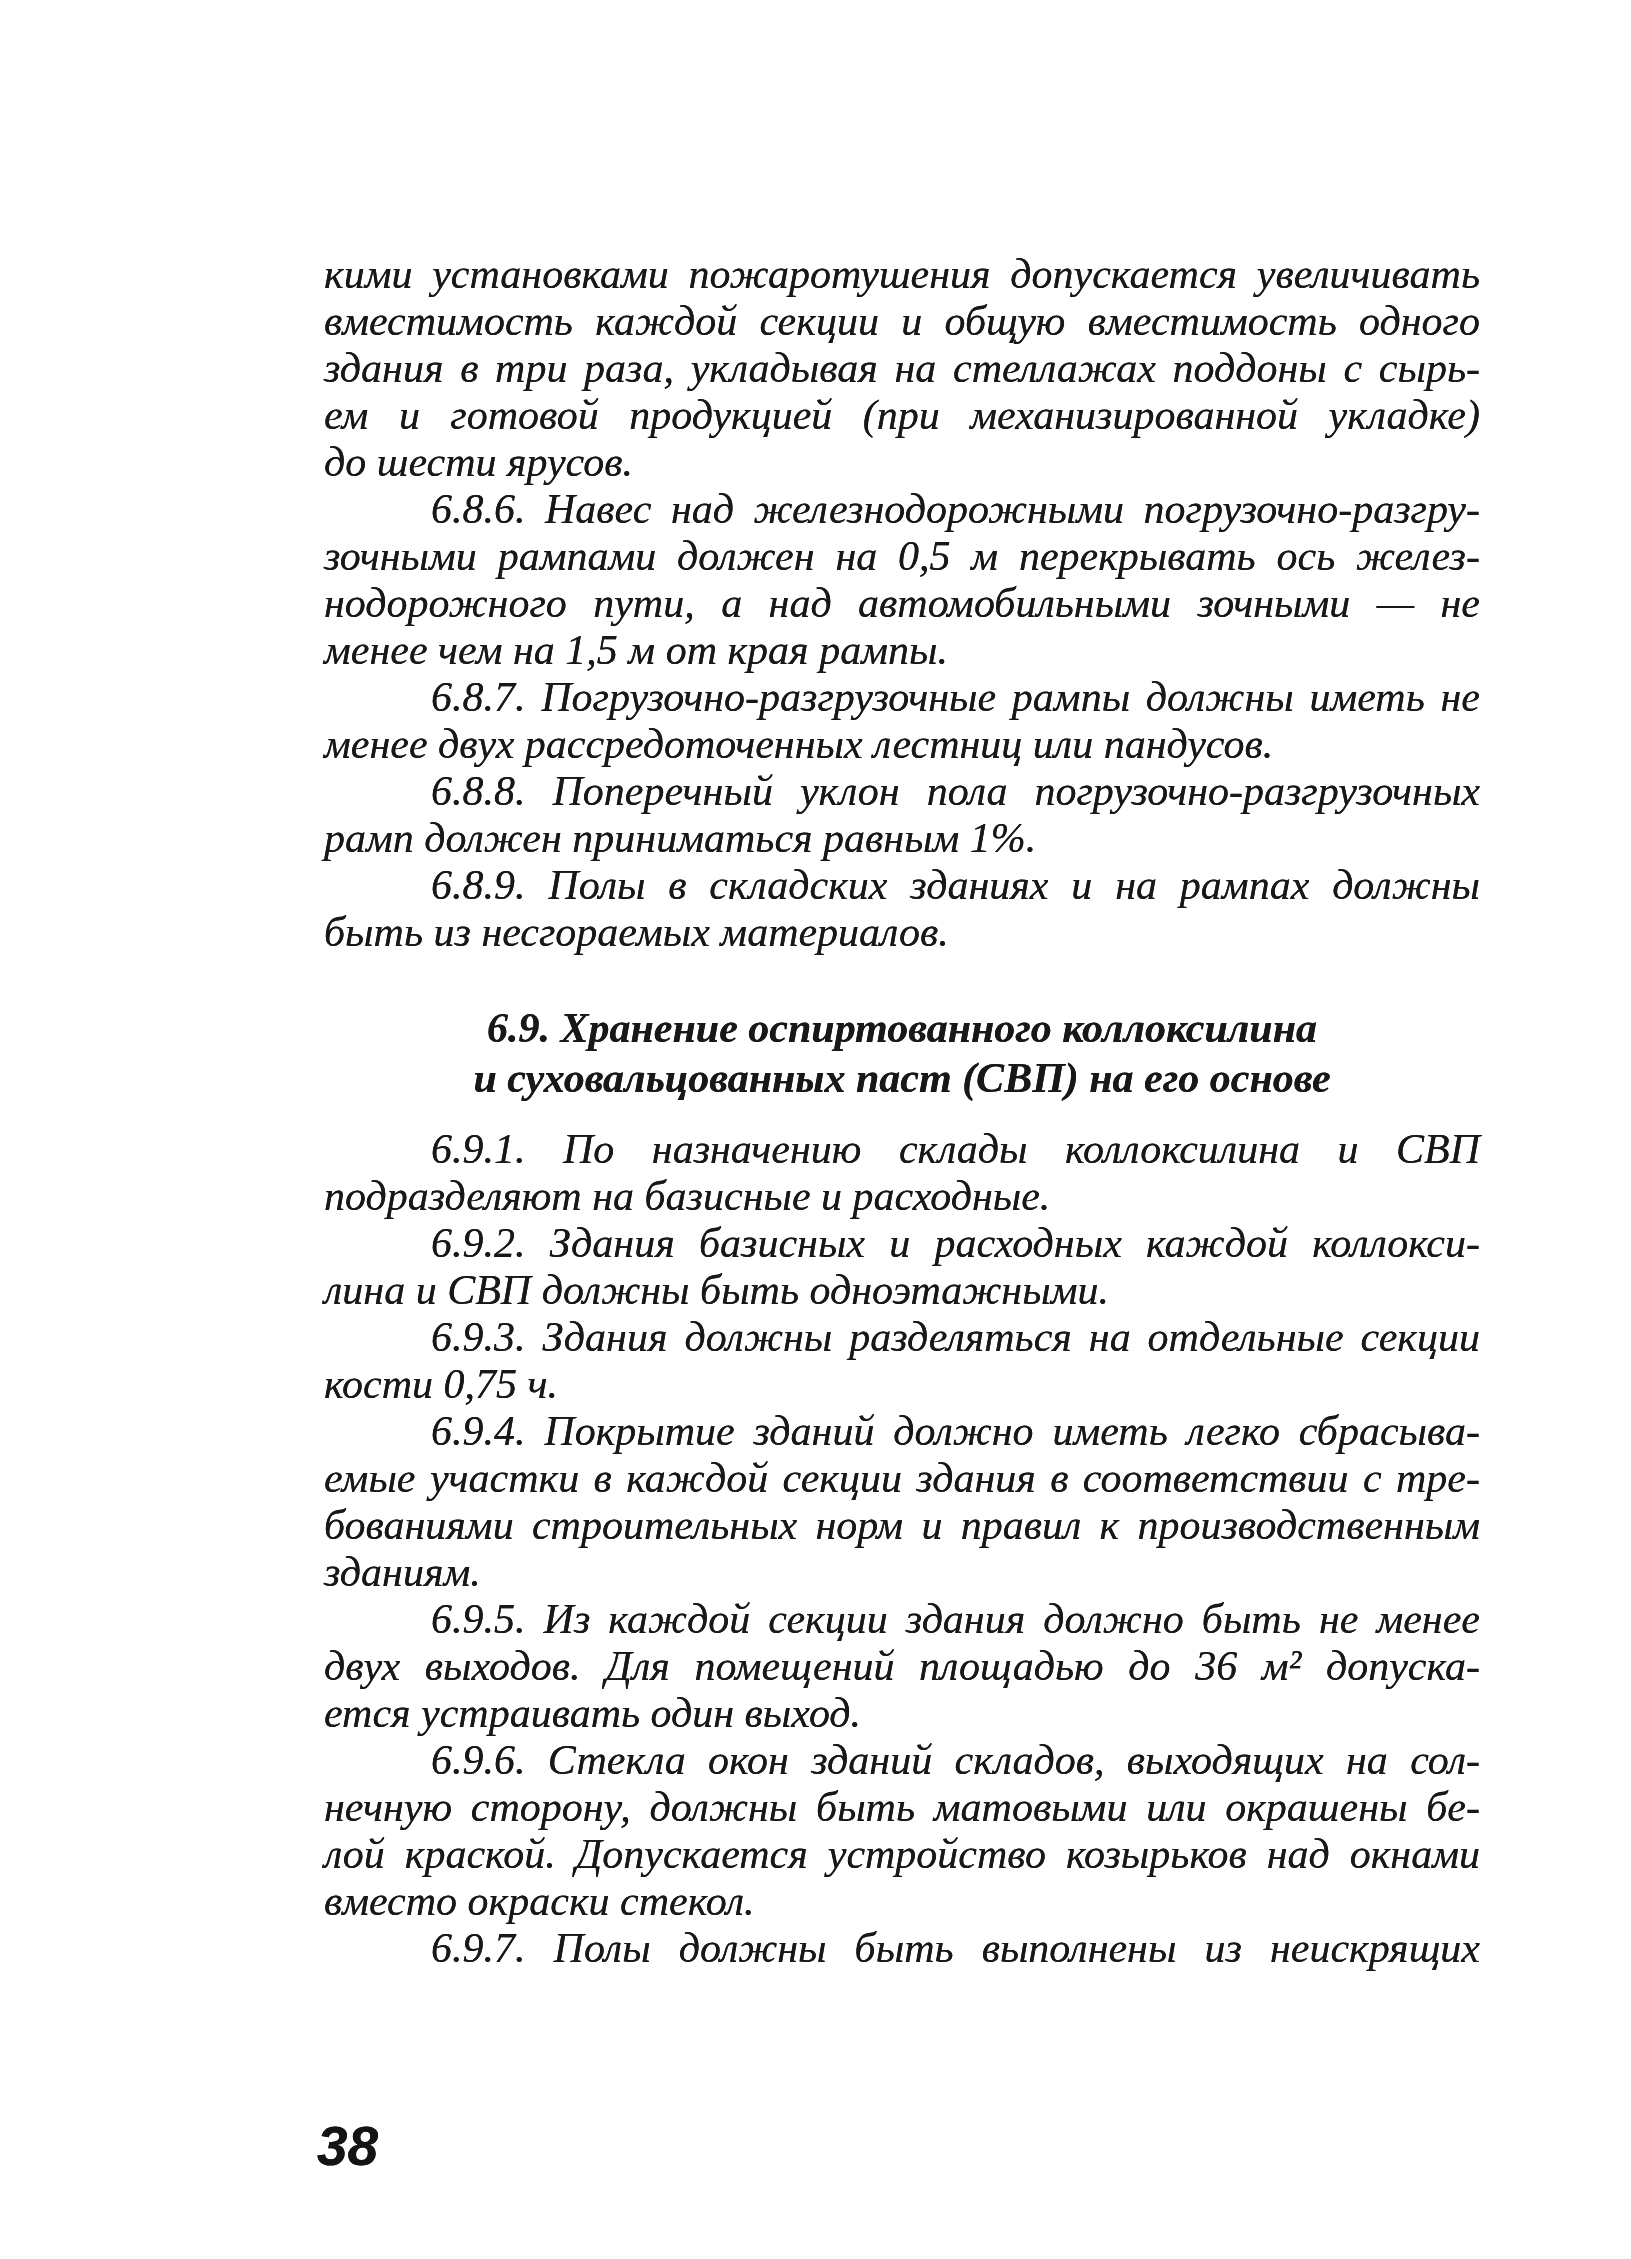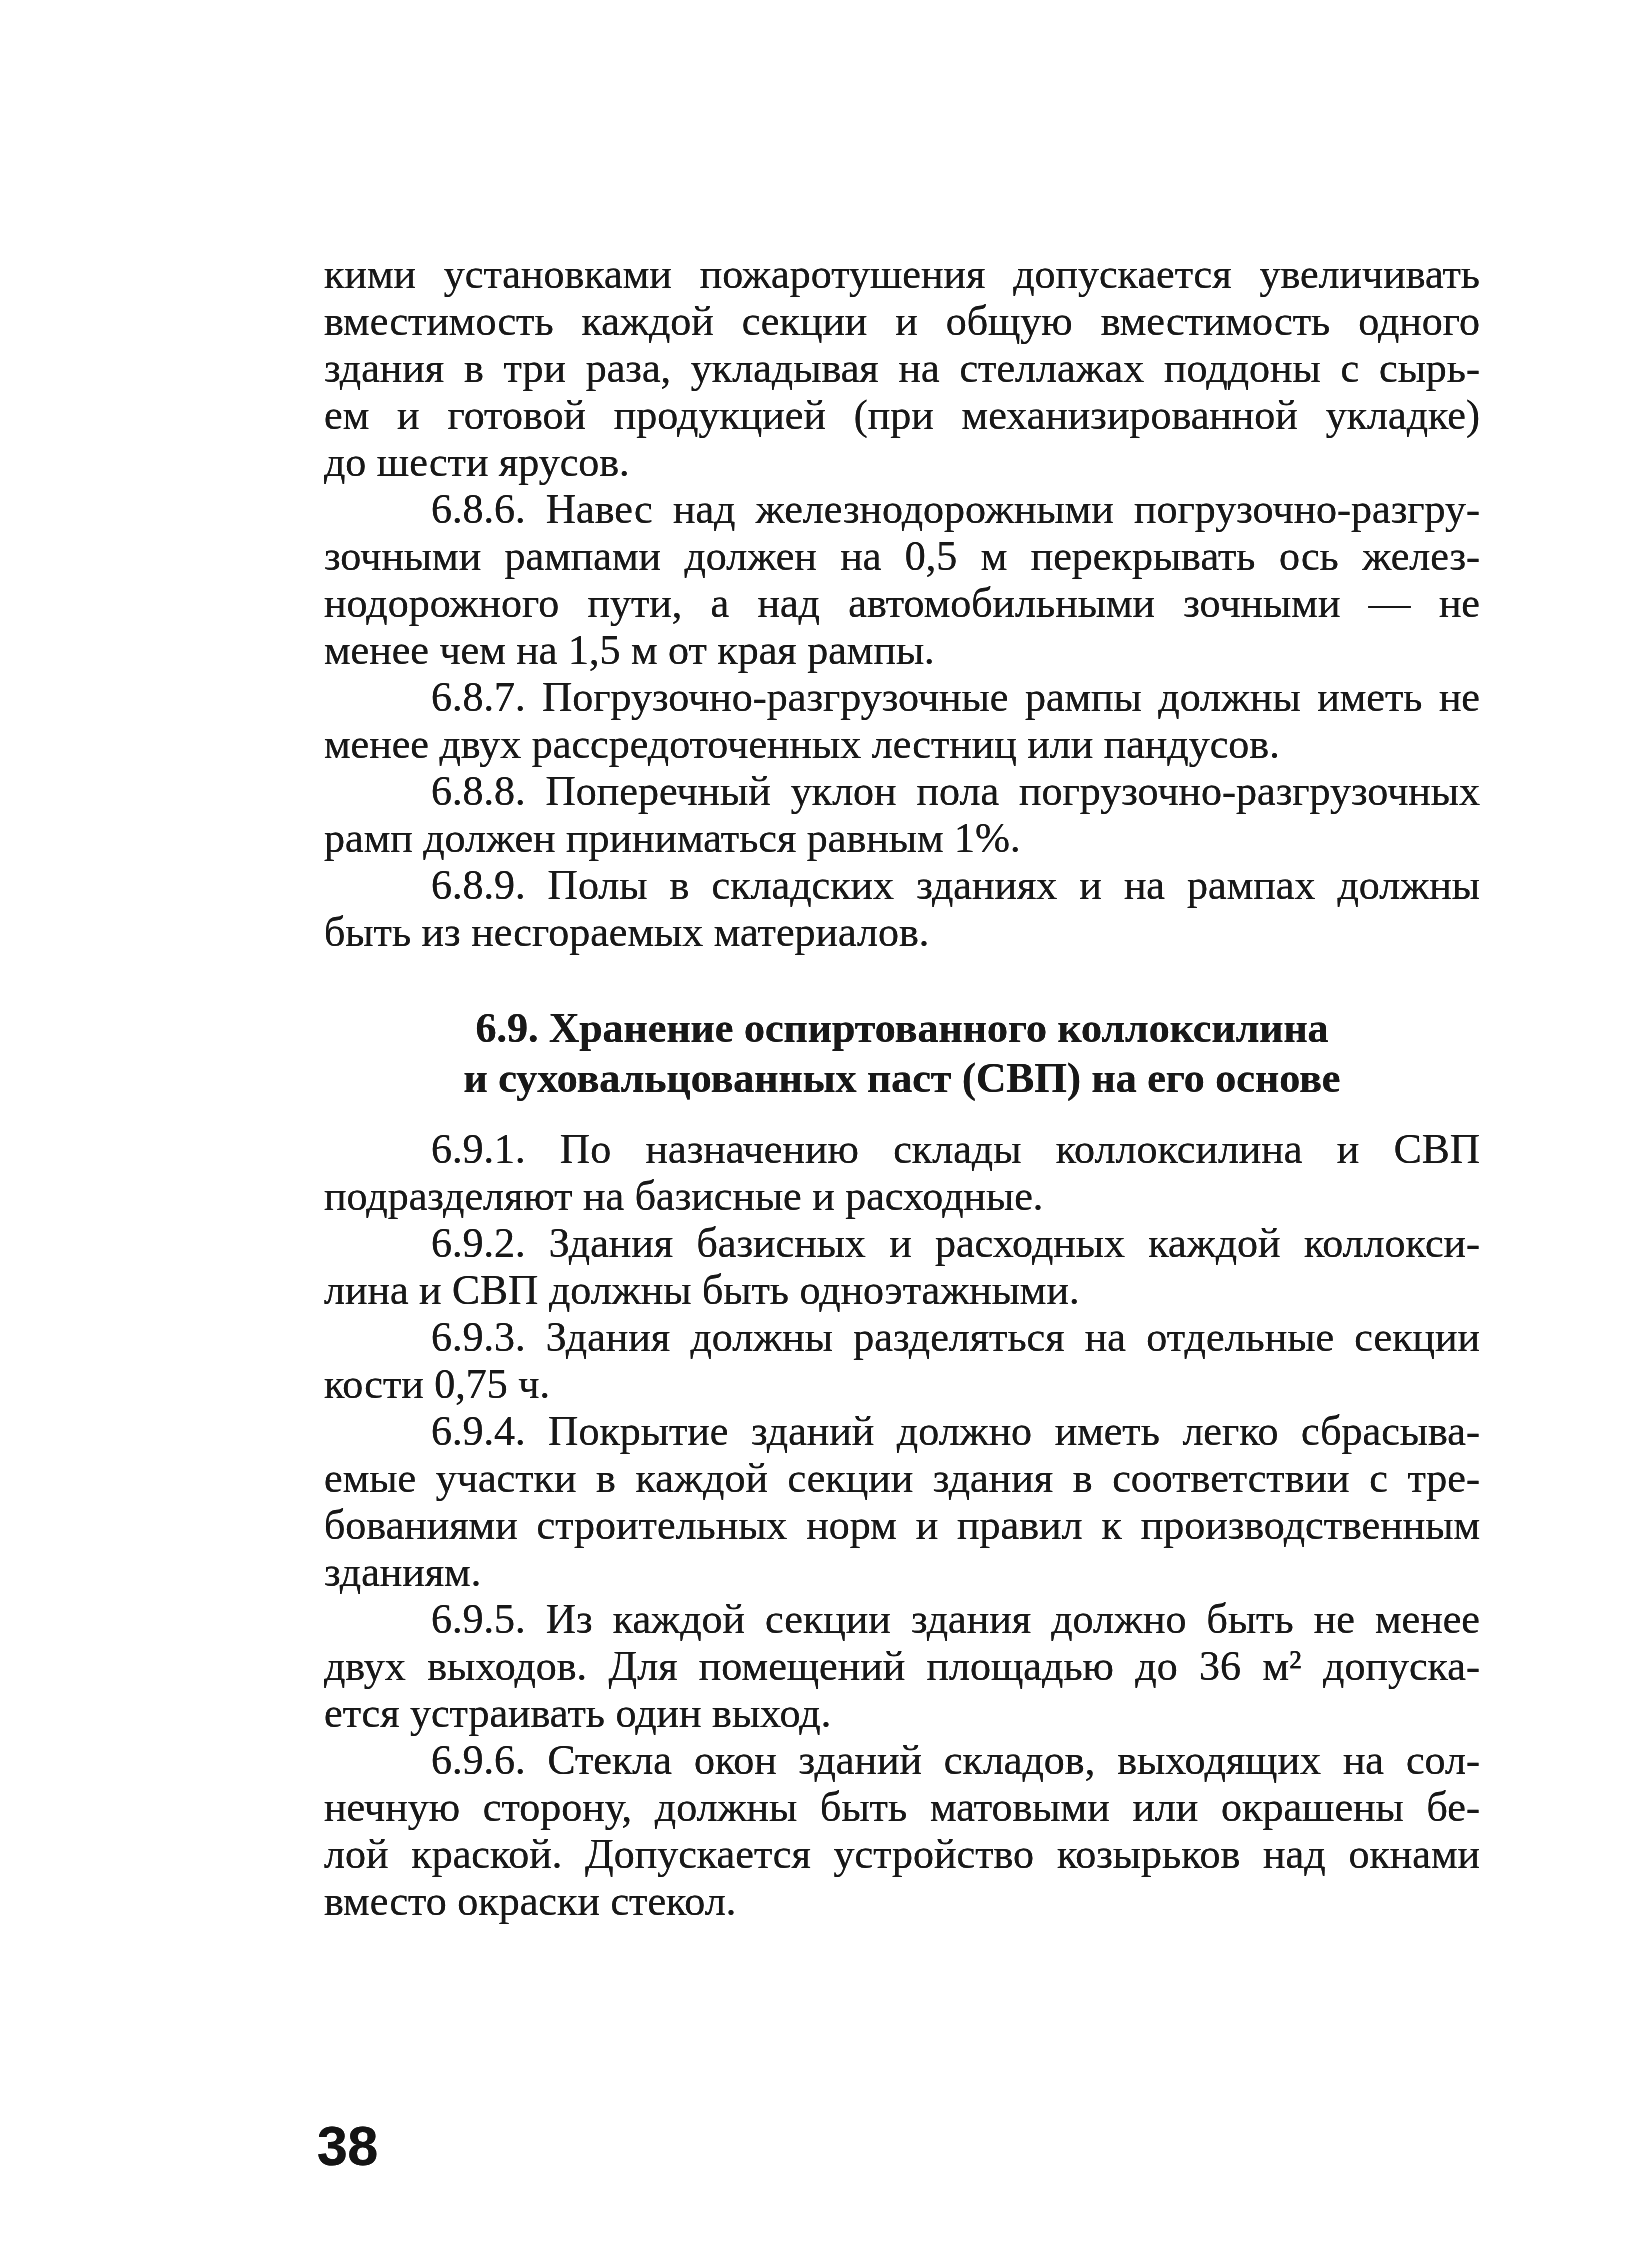--- a/index.html
+++ b/index.html
@@ -8,20 +8,21 @@
     background: #ffffff;
   }
   .page {
     position: relative;
     width: 1631px;
     height: 2260px;
     background: #ffffff;
     overflow: hidden;
     font-family: "Liberation Serif", "DejaVu Serif", serif;
     color: #181818;
+    font-style: italic;
   }
   .text-column {
     position: absolute;
     left: 324px;
     top: 251px;
     width: 1156px;
     font-size: 42px;
     line-height: 47px;
     
     text-shadow: 0 0 0.5px currentColor;
@@ -94,16 +95,17 @@
       <div class="line">емые участки в каждой секции здания в соответствии с тре-</div>
       <div class="line">бованиями строительных норм и правил к производственным</div>
       <div class="line endline">зданиям.</div>
       <div class="line indent">6.9.5. Из каждой секции здания должно быть не менее</div>
       <div class="line">двух выходов. Для помещений площадью до 36 м² допуска-</div>
       <div class="line endline">ется устраивать один выход.</div>
       <div class="line indent">6.9.6. Стекла окон зданий складов, выходящих на сол-</div>
       <div class="line">нечную сторону, должны быть матовыми или окрашены бе-</div>
       <div class="line">лой краской. Допускается устройство козырьков над окнами</div>
       <div class="line endline">вместо окраски стекол.</div>
+      <div class="line indent">6.9.7. Полы должны быть выполнены из неискрящих</div>
     </div>
   <div class="page-number">38</div>
 </div>
 
 
 </body></html>

